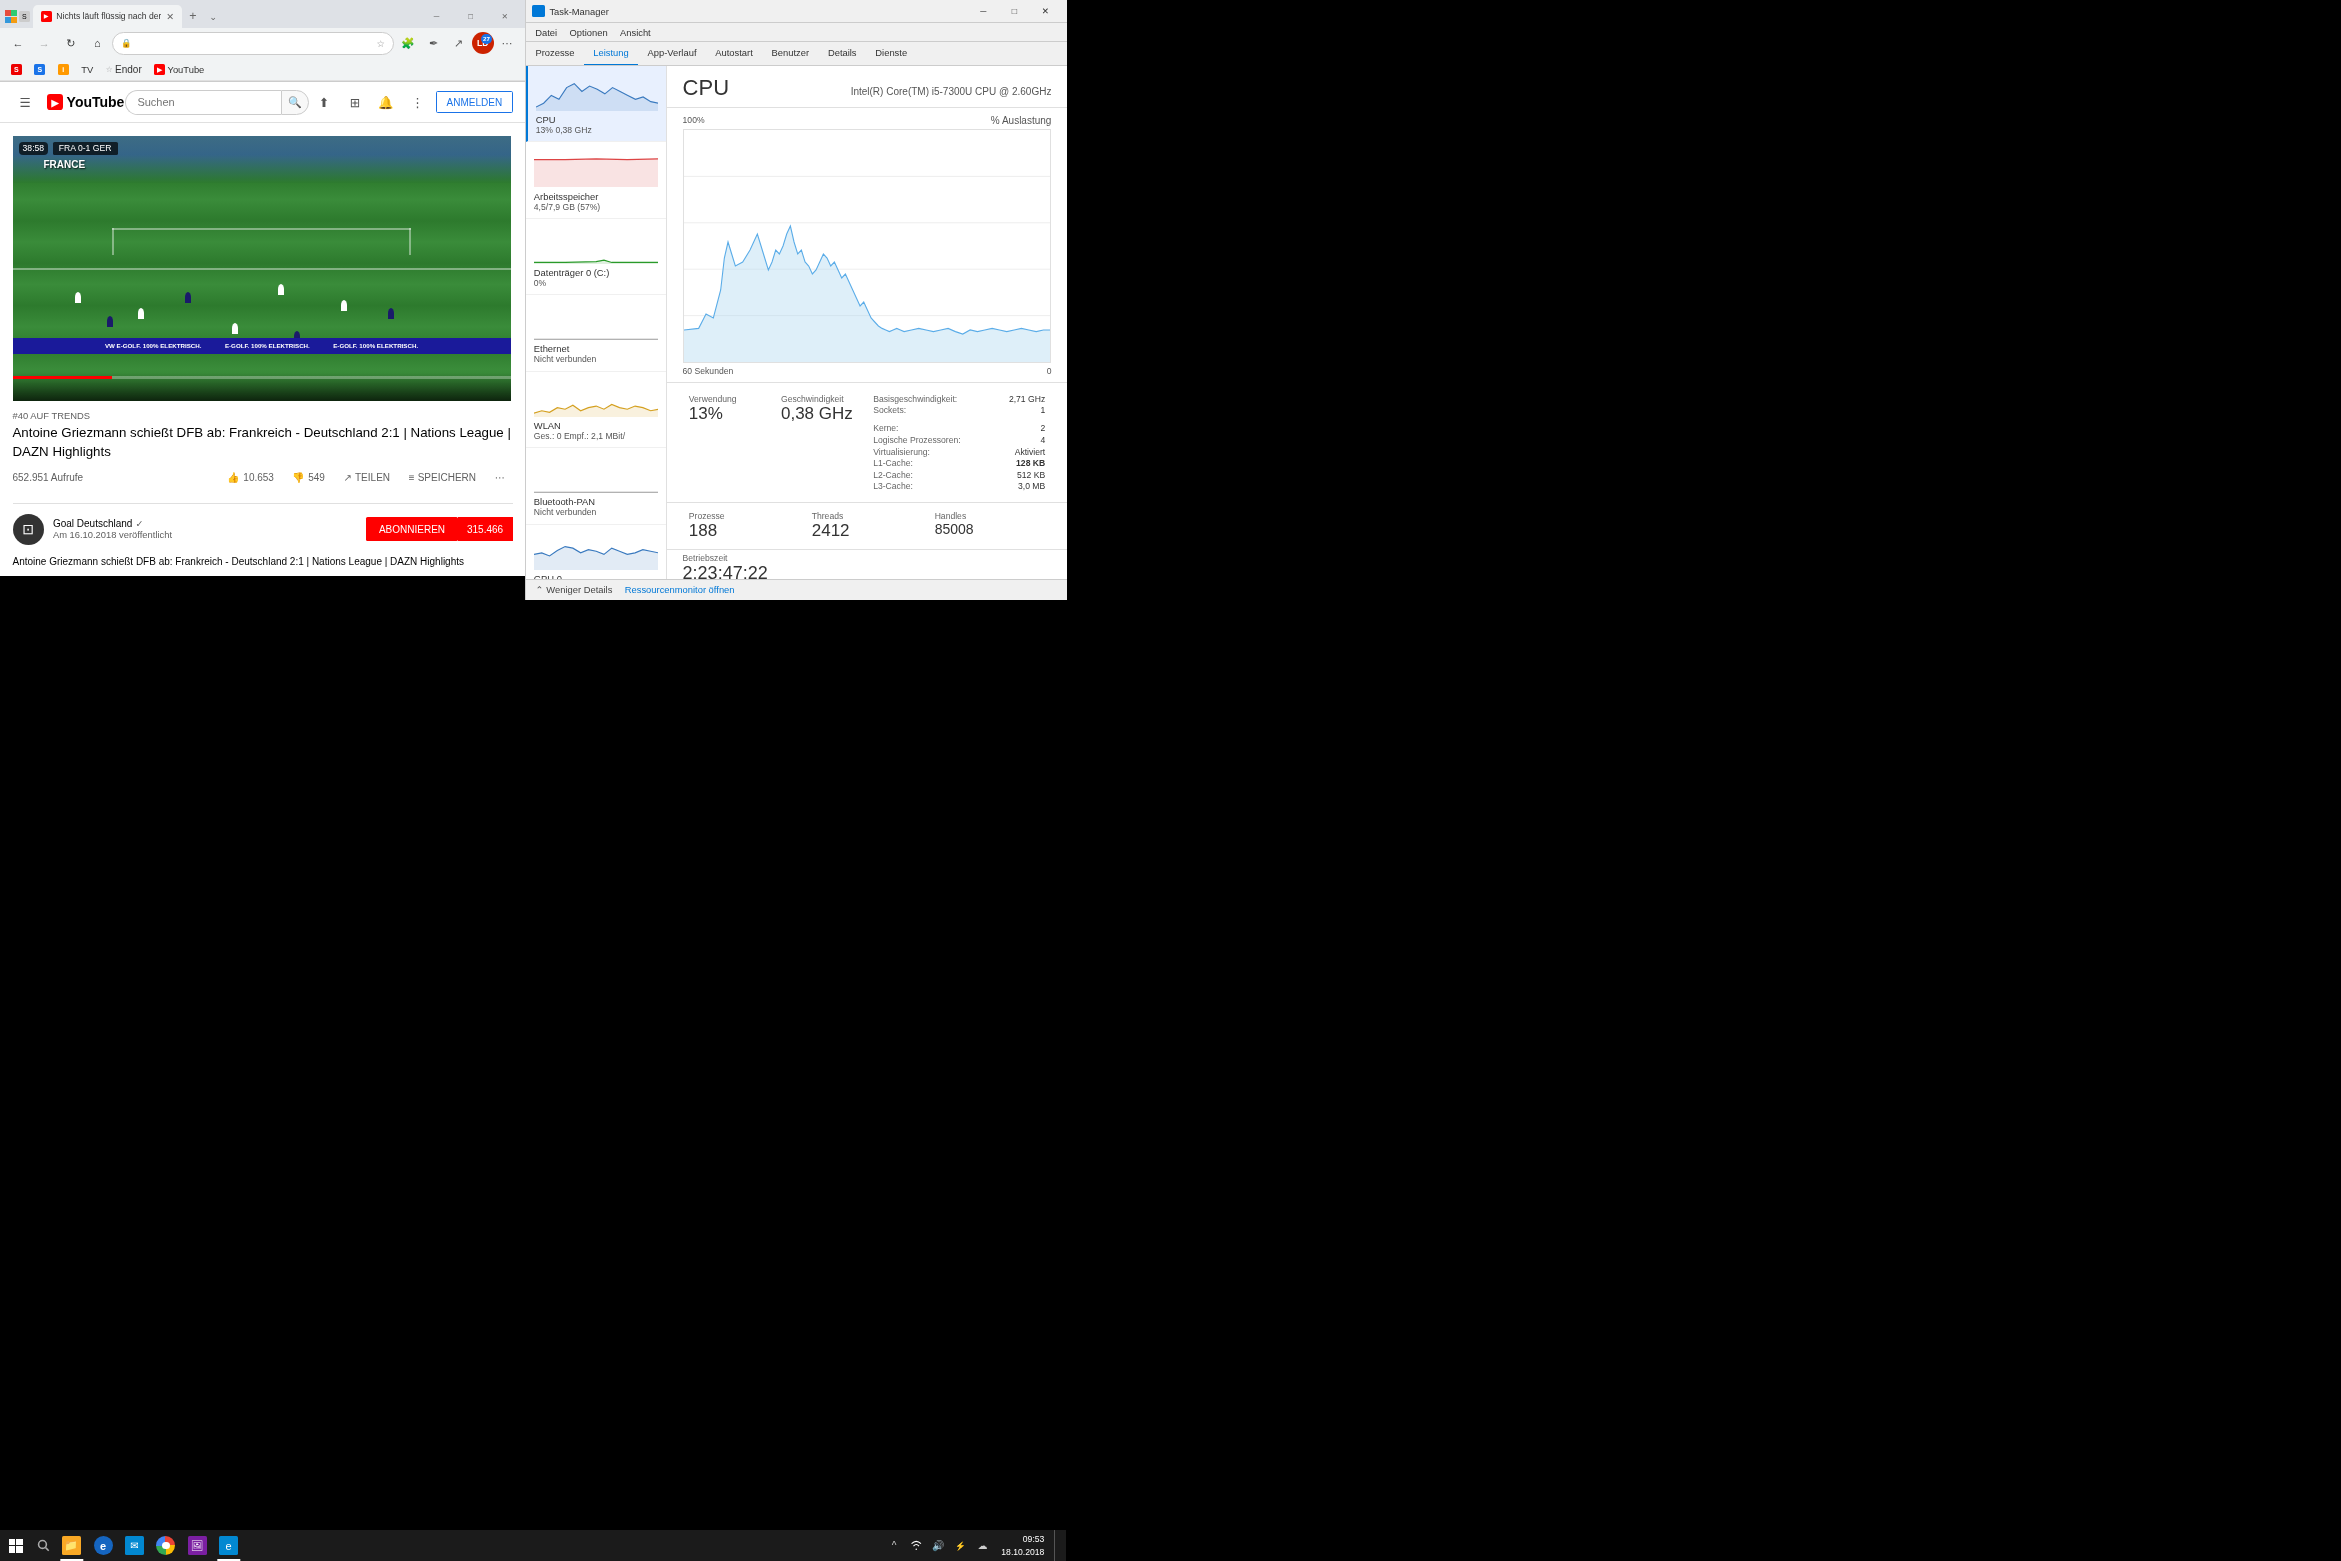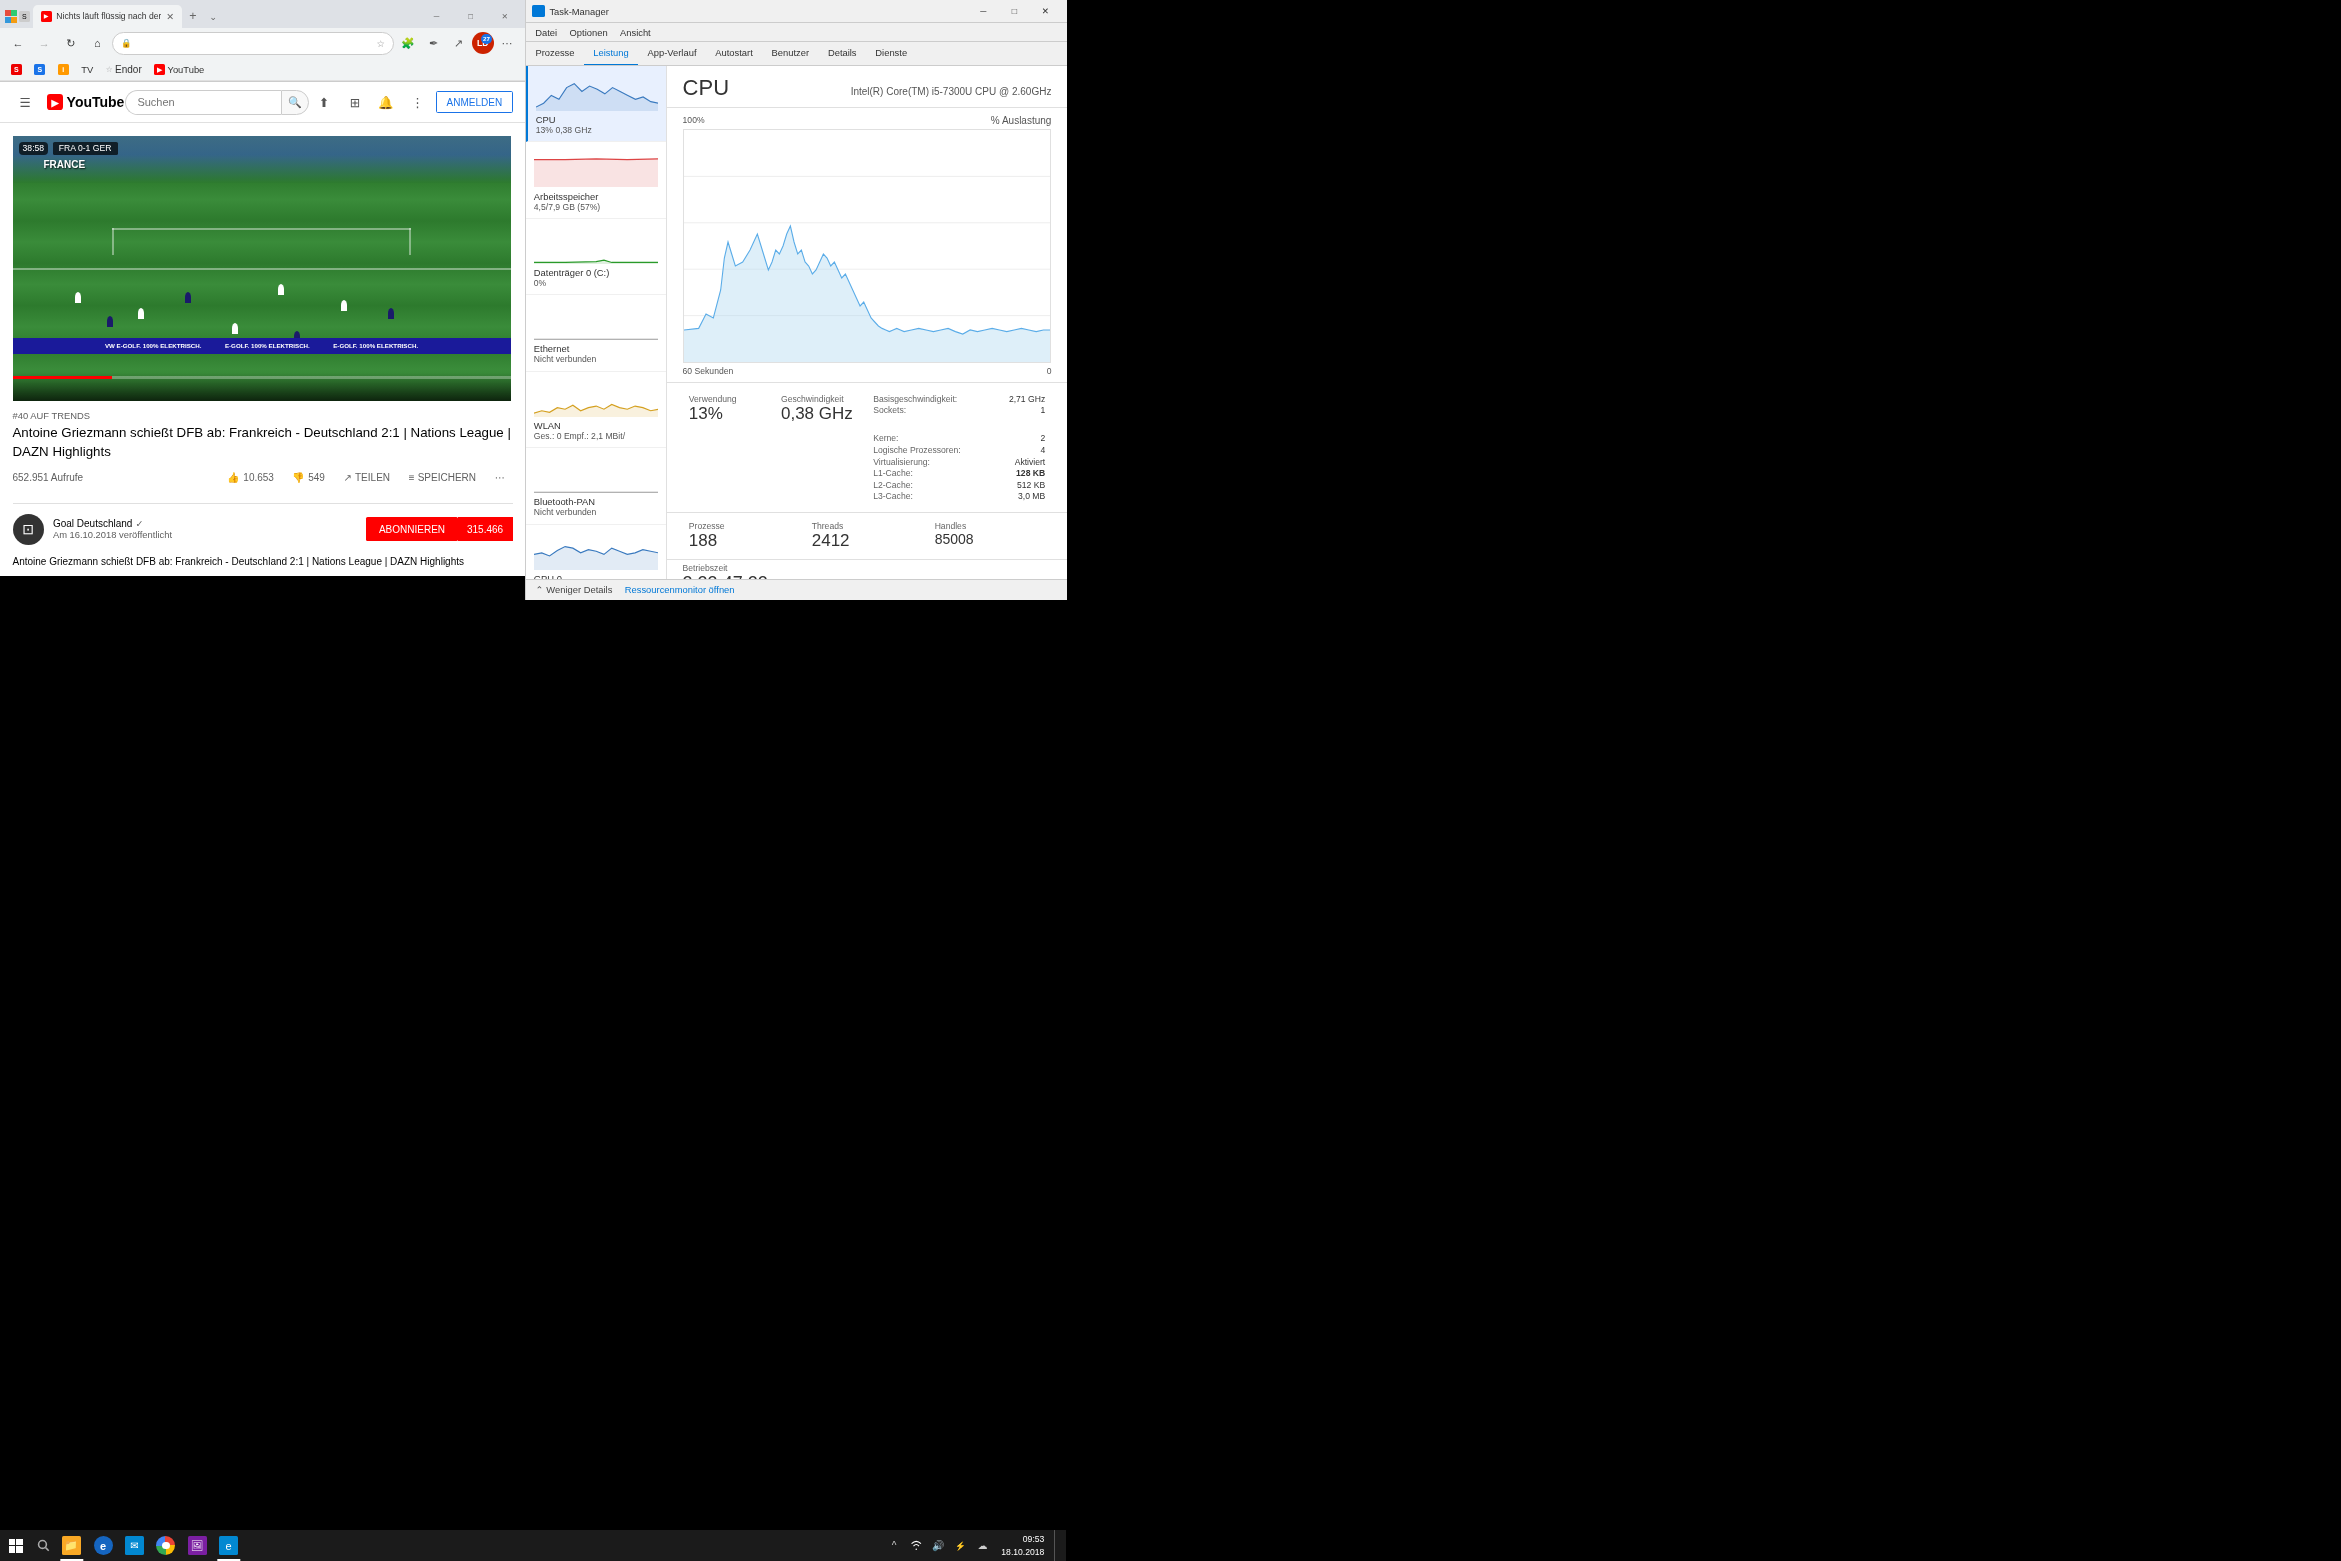--- a/index.html
+++ b/index.html
@@ -1285,21 +1285,21 @@
         </div>
         <div class="tm-stat-item" style="grid-column: span 2;">
           <div style="display:flex;justify-content:space-between;">
             <span class="tm-stat-label">Basisgeschwindigkeit:</span>
             <span class="tm-stat-label" style="color:#333;font-weight:500;">2,71 GHz</span>
           </div>
           <div style="display:flex;justify-content:space-between;margin-top:1.6px;">
             <span class="tm-stat-label">Sockets:</span>
             <span class="tm-stat-label" style="color:#333;font-weight:500;">1</span>
           </div>
-          <div style="display:flex;justify-content:space-between;margin-top:18px;">
+          <div style="display:flex;justify-content:space-between;margin-top:8px;">
             <span class="tm-stat-label">Kerne:</span>
             <span class="tm-stat-label" style="color:#333;font-weight:500;">2</span>
           </div>
           <div style="display:flex;justify-content:space-between;margin-top:1.6px;">
             <span class="tm-stat-label">Logische Prozessoren:</span>
             <span class="tm-stat-label" style="color:#333;font-weight:500;">4</span>
           </div>
           <div style="display:flex;justify-content:space-between;margin-top:1.6px;">
             <span class="tm-stat-label">Virtualisierung:</span>
             <span class="tm-stat-label" style="color:#333;font-weight:500;">Aktiviert</span>

